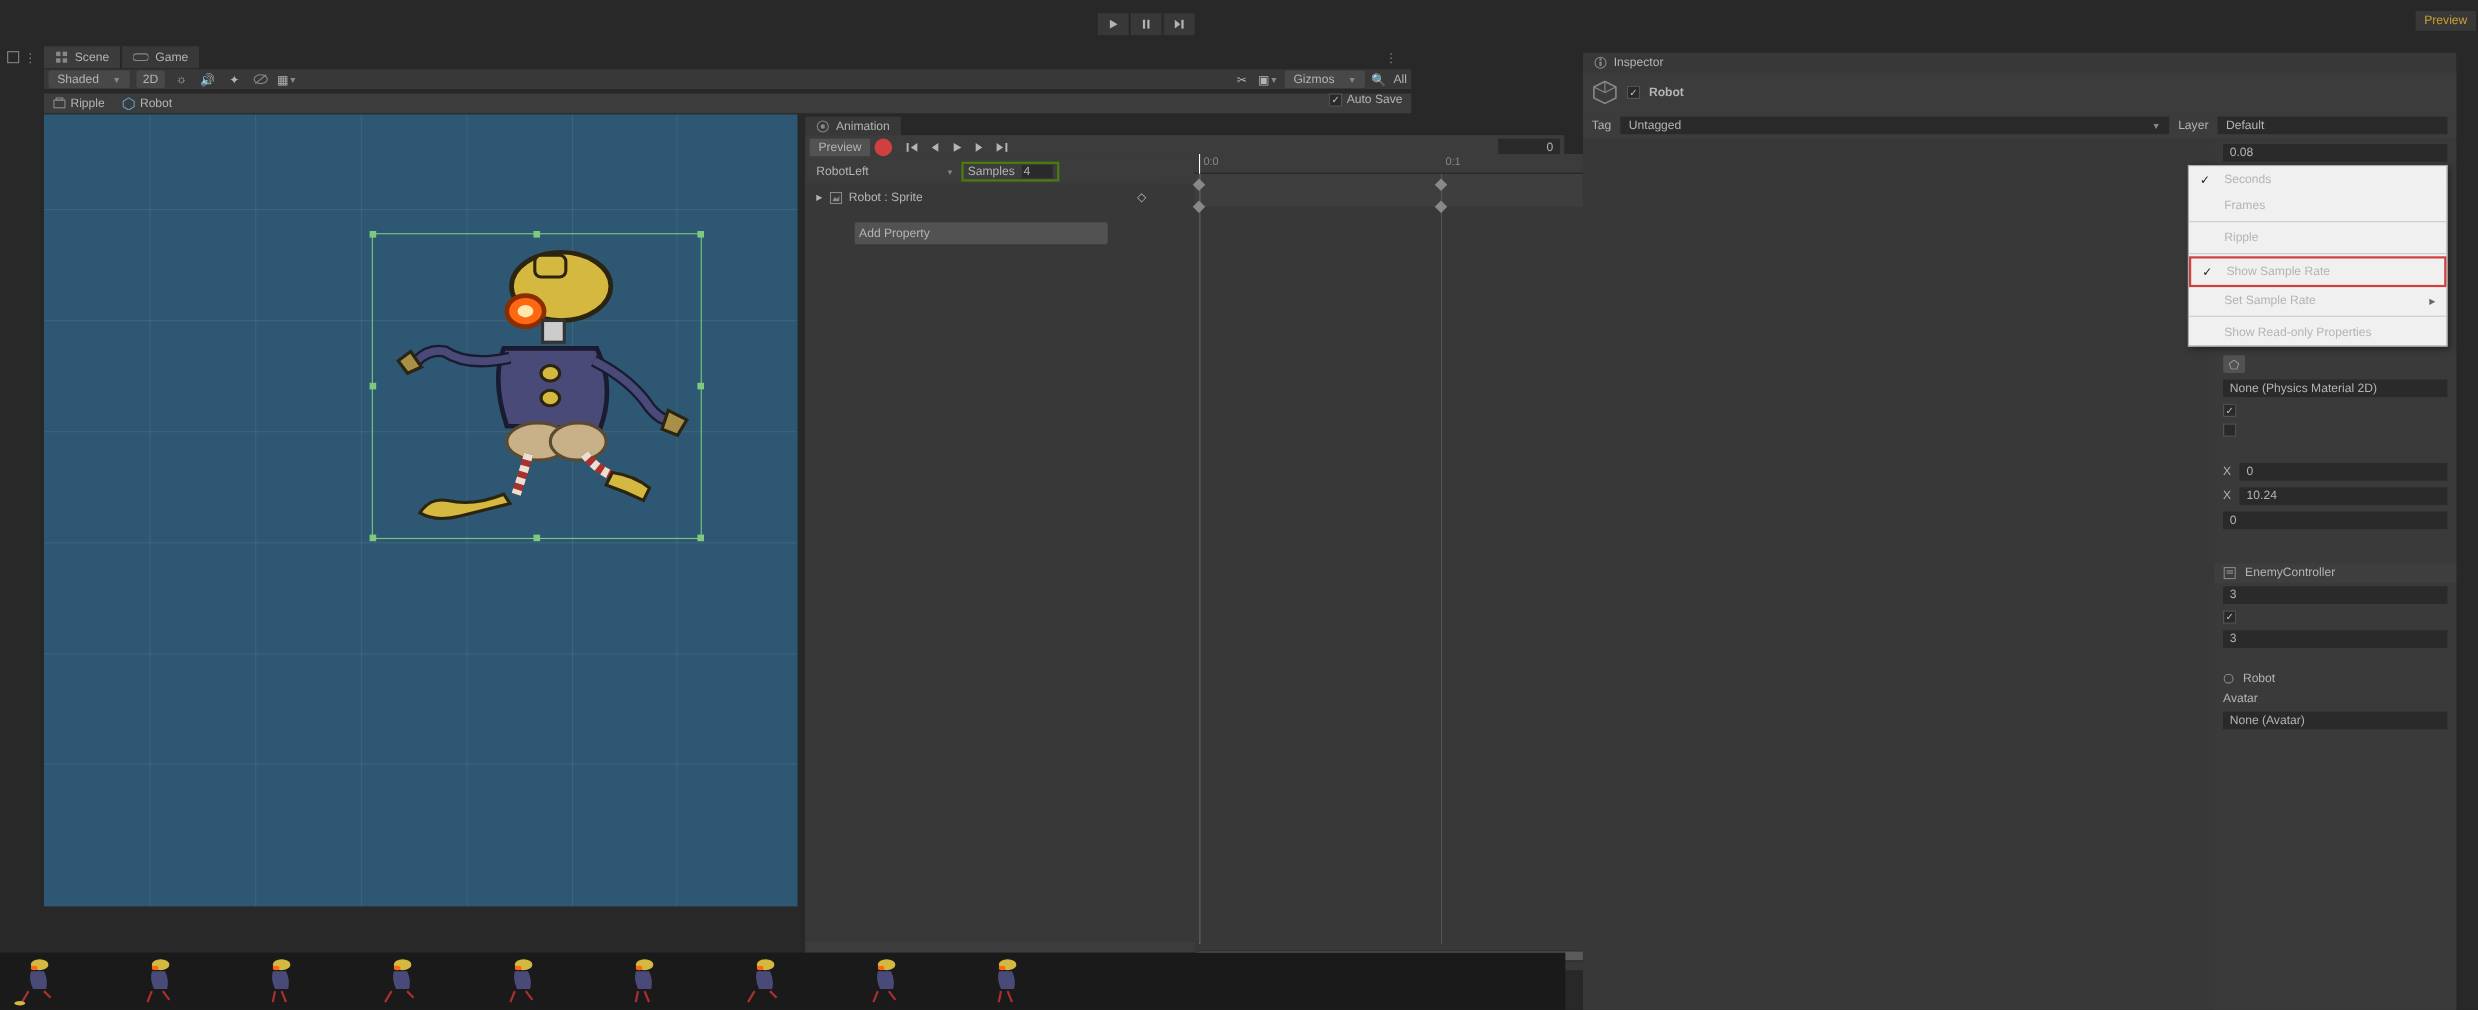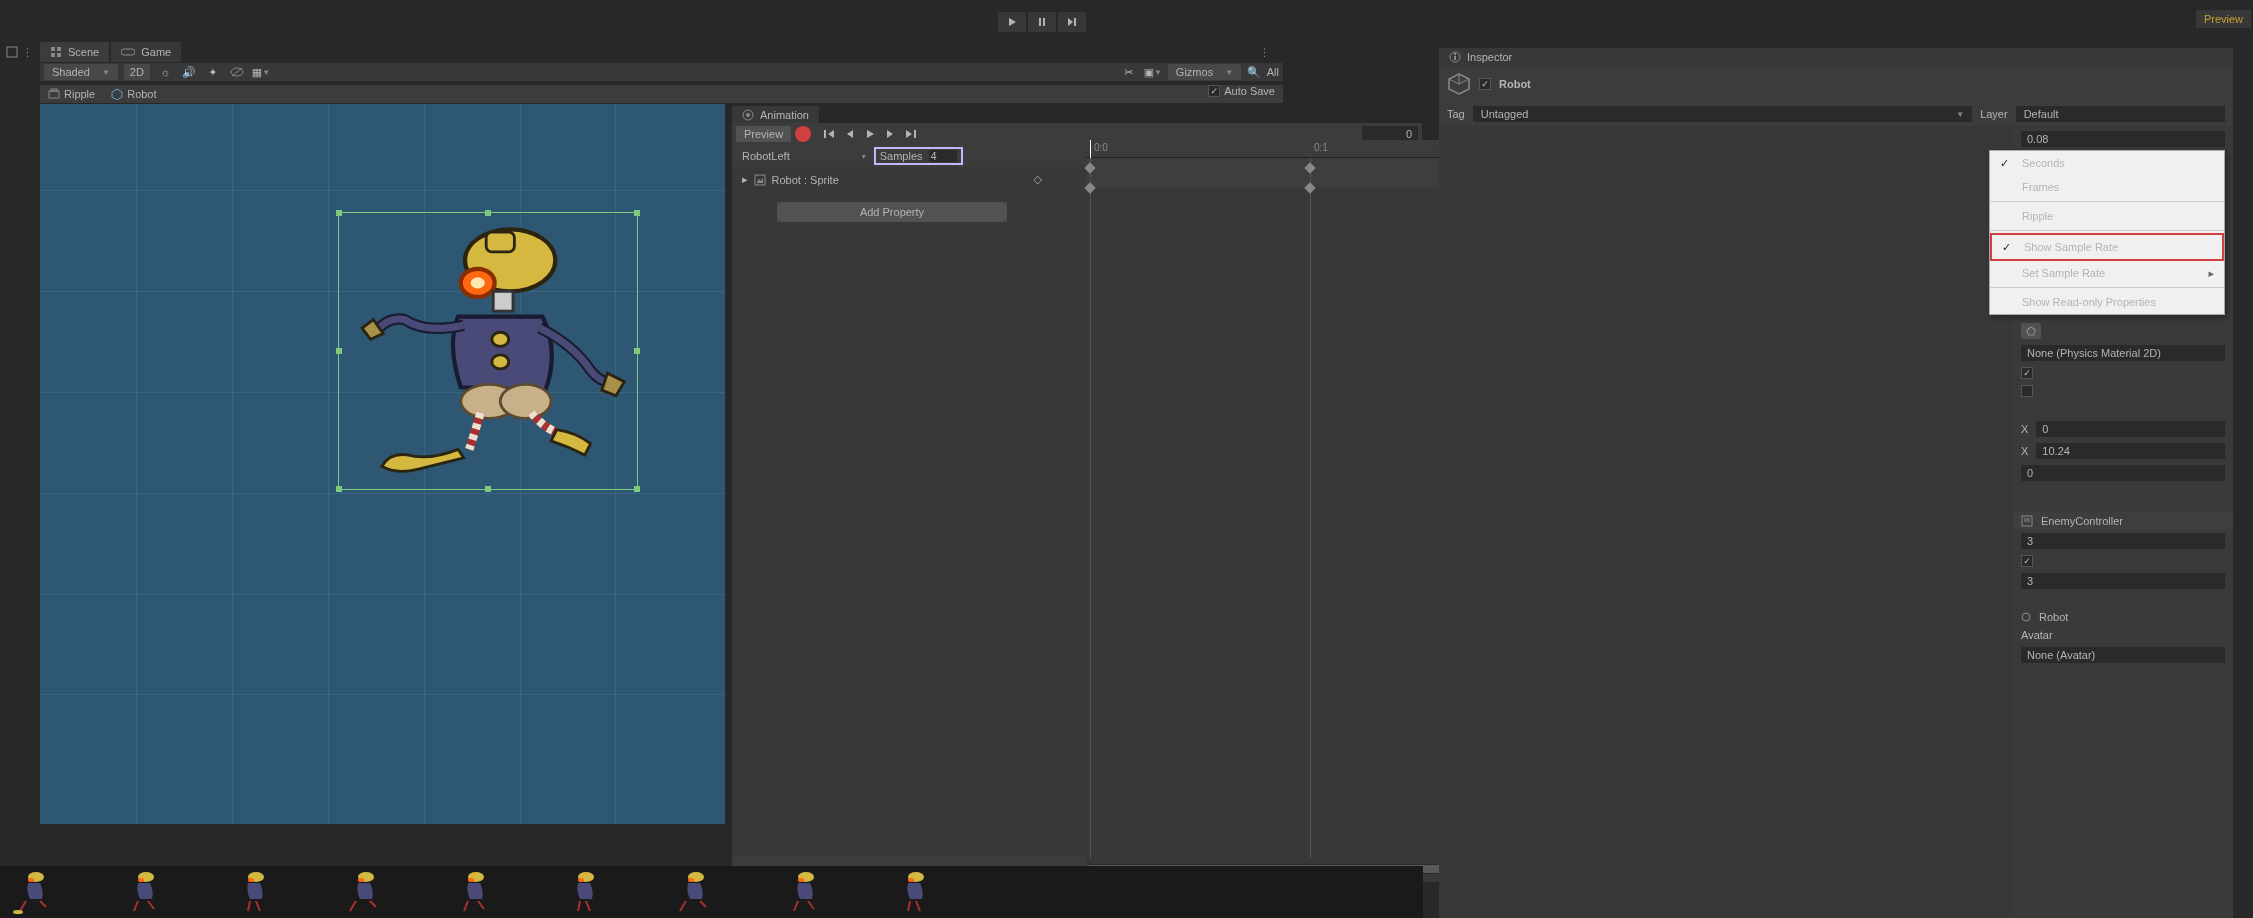--- a/index.html
+++ b/index.html
@@ -40,27 +40,27 @@
 .anim-tab { position: absolute; top: -17px; left: 0; background: #383838; padding: 3px 10px; display: flex; align-items: center; gap: 6px; }
 .anim-controls { position: absolute; top: 0; left: 0; right: 0; height: 22px; background: #3c3c3c; display: flex; align-items: center; padding: 0 4px; gap: 4px; }
 .preview-btn { background: #525252; padding: 2px 8px; }
 .record-btn { width: 16px; height: 16px; border-radius: 50%; background: #d04040; }
 .anim-transport { display: flex; gap: 2px; margin-left: 6px; }
 .anim-t-btn { width: 18px; height: 16px; display: flex; align-items: center; justify-content: center; }
 .anim-frame-field { margin-left: auto; width: 56px; text-align: right; padding: 2px 6px; background: #2a2a2a; }
 
 .anim-clip-row { position: absolute; top: 22px; left: 0; right: 0; height: 22px; background: #3c3c3c; display: flex; align-items: center; padding: 0 4px; gap: 8px; }
 .clip-name { padding: 2px 6px; }
-.samples-box { border: 2px solid #c4b5fd; padding: 1px 4px; display: flex; align-items: center; gap: 6px; }
+.samples-box { border: 2px solid #4d7c0f; padding: 1px 4px; display: flex; align-items: center; gap: 6px; }
 .samples-field { width: 28px; text-align: left; padding: 0 2px; background: #2a2a2a; }
 .clip-right-icons { margin-left: auto; display: flex; gap: 6px; }
 
 .anim-tracks { position: absolute; top: 44px; left: 0; width: 320px; bottom: 24px; background: #383838; }
 .track-row { padding: 6px 10px; display: flex; align-items: center; gap: 6px; }
-.add-property-btn { margin: 10px auto; width: 230px; text-align: center; padding: 4px; background: #525252; border-radius: 2px; cursor: pointer; }
+.add-property-btn { margin: 10px auto; width: 230px; padding: 4px; background: #525252; border-radius: 2px; cursor: pointer; }
 
 .dopesheet-bar { position: absolute; bottom: 0; left: 0; right: 0; height: 22px; background: #3c3c3c; display: flex; justify-content: flex-end; align-items: center; }
 .dope-tab { padding: 4px 14px; cursor: pointer; }
 .dope-tab.active { background: #525252; }
 
 
 .timeline { position: absolute; top: 140px; left: 1086px; width: 940px; height: 742px; background: #383838; }
 .timeline-ruler { position: absolute; top: 0; left: 0; right: 0; height: 18px; background: #3c3c3c; border-bottom: 1px solid #222; }
 .ruler-mark { position: absolute; top: 2px; font-size: 10px; color: #888; }
 .playhead { position: absolute; top: 0; bottom: 24px; width: 1px; background: #fff; }

